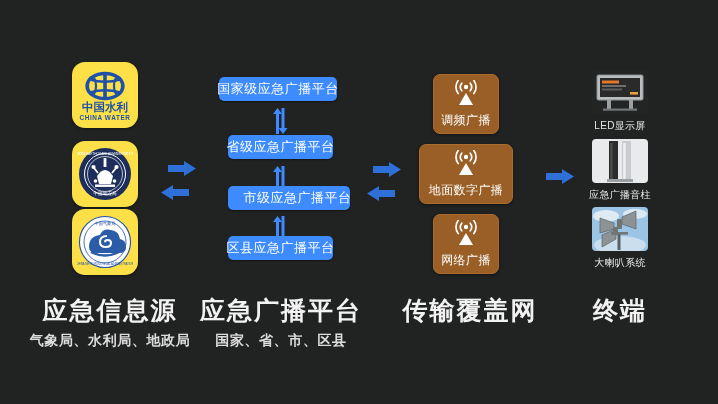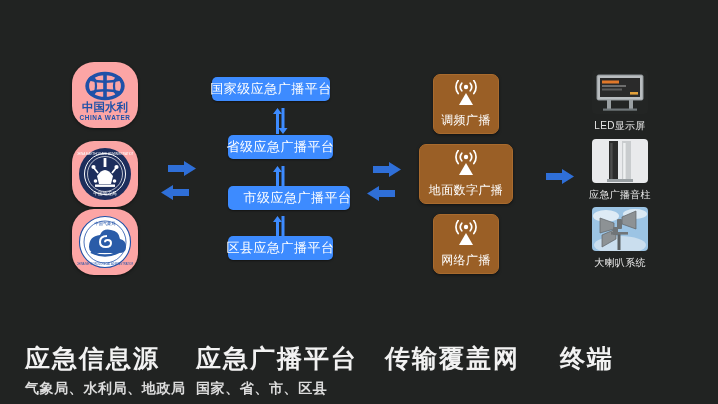--- a/index.html
+++ b/index.html
@@ -6,22 +6,22 @@
   body{
     width:718px;height:404px;overflow:hidden;
     background:#212322;
     font-family:"Liberation Sans","DejaVu Sans",sans-serif;
     -webkit-font-smoothing:antialiased;
   }
   #stage{position:relative;width:718px;height:404px;}
 
   
   .logo-card{
-    position:absolute;width:66px;height:66px;border-radius:22px;
-    background:#fca5a5;display:flex;align-items:center;justify-content:center;
+    position:absolute;width:66px;height:66px;border-radius:13px;
+    background:#fde047;display:flex;align-items:center;justify-content:center;
     box-shadow:0 1px 3px rgba(0,0,0,.5);
   }
   .logo-card svg{display:block;}
 
   
   .pill{
     position:absolute;height:24px;border-radius:5px;
     background:#3d8bff;color:#fff;
     display:flex;align-items:center;justify-content:center;
     font-size:13px;letter-spacing:.5px;white-space:nowrap;
@@ -48,21 +48,21 @@
   .brown .btxt{font-size:12px;letter-spacing:.4px;white-space:nowrap;}
 
   
   .term{position:absolute;display:flex;flex-direction:column;align-items:center;}
   .term-img{width:56px;height:44px;border-radius:4px;overflow:hidden;display:block;}
   .term-cap{
     margin-top:5px;font-size:10px;color:#e8e8e8;letter-spacing:.3px;white-space:nowrap;
   }
 
   
-  .cap{position:absolute;margin-top:48px;}
+  .cap{position:absolute;text-align:center;}
   .cap .big{
     font-size:25px;font-weight:bold;color:#f2f2f2;letter-spacing:2px;
     line-height:1;white-space:nowrap;
   }
   .cap .sub{
     margin-top:9px;font-size:14px;font-weight:bold;color:#dcdcdc;letter-spacing:.6px;
     white-space:nowrap;
   }
 </style>
 </head>
@@ -117,21 +117,21 @@
     <svg width="30" height="17" viewBox="0 0 30 17">
       <path d="M1 5 L17 5 L17 1 L29 8.5 L17 16 L17 12 L1 12 Z" fill="#2f6fd8"></path>
     </svg>
   </div>
   <div class="harrow" style="left:160px;top:184px;">
     <svg width="30" height="17" viewBox="0 0 30 17">
       <path d="M29 5 L13 5 L13 1 L1 8.5 L13 16 L13 12 L29 12 Z" fill="#2f6fd8"></path>
     </svg>
   </div>
 
-  <div class="pill" style="left:212px;top:77px;width:118px;">国家级应急广播平台</div>
+  <div class="pill" style="left:219px;top:77px;width:118px;">国家级应急广播平台</div>
 
   <div class="vpair" style="left:272px;top:108px;">
     <svg width="18" height="26" viewBox="0 0 18 26">
       <path d="M5 26 L5 6 L2 6 L6.5 0 L11 6 L8 6 L8 26 Z" fill="#3d8bff" transform="translate(-1,0)"></path>
       <path d="M12 0 L12 20 L9 20 L13.5 26 L18 20 L15 20 L15 0 Z" fill="#3d8bff" transform="translate(-2.5,0)"></path>
     </svg>
   </div>
 
   <div class="pill" style="left:228px;top:135px;width:105px;">省级应急广播平台</div>
 

